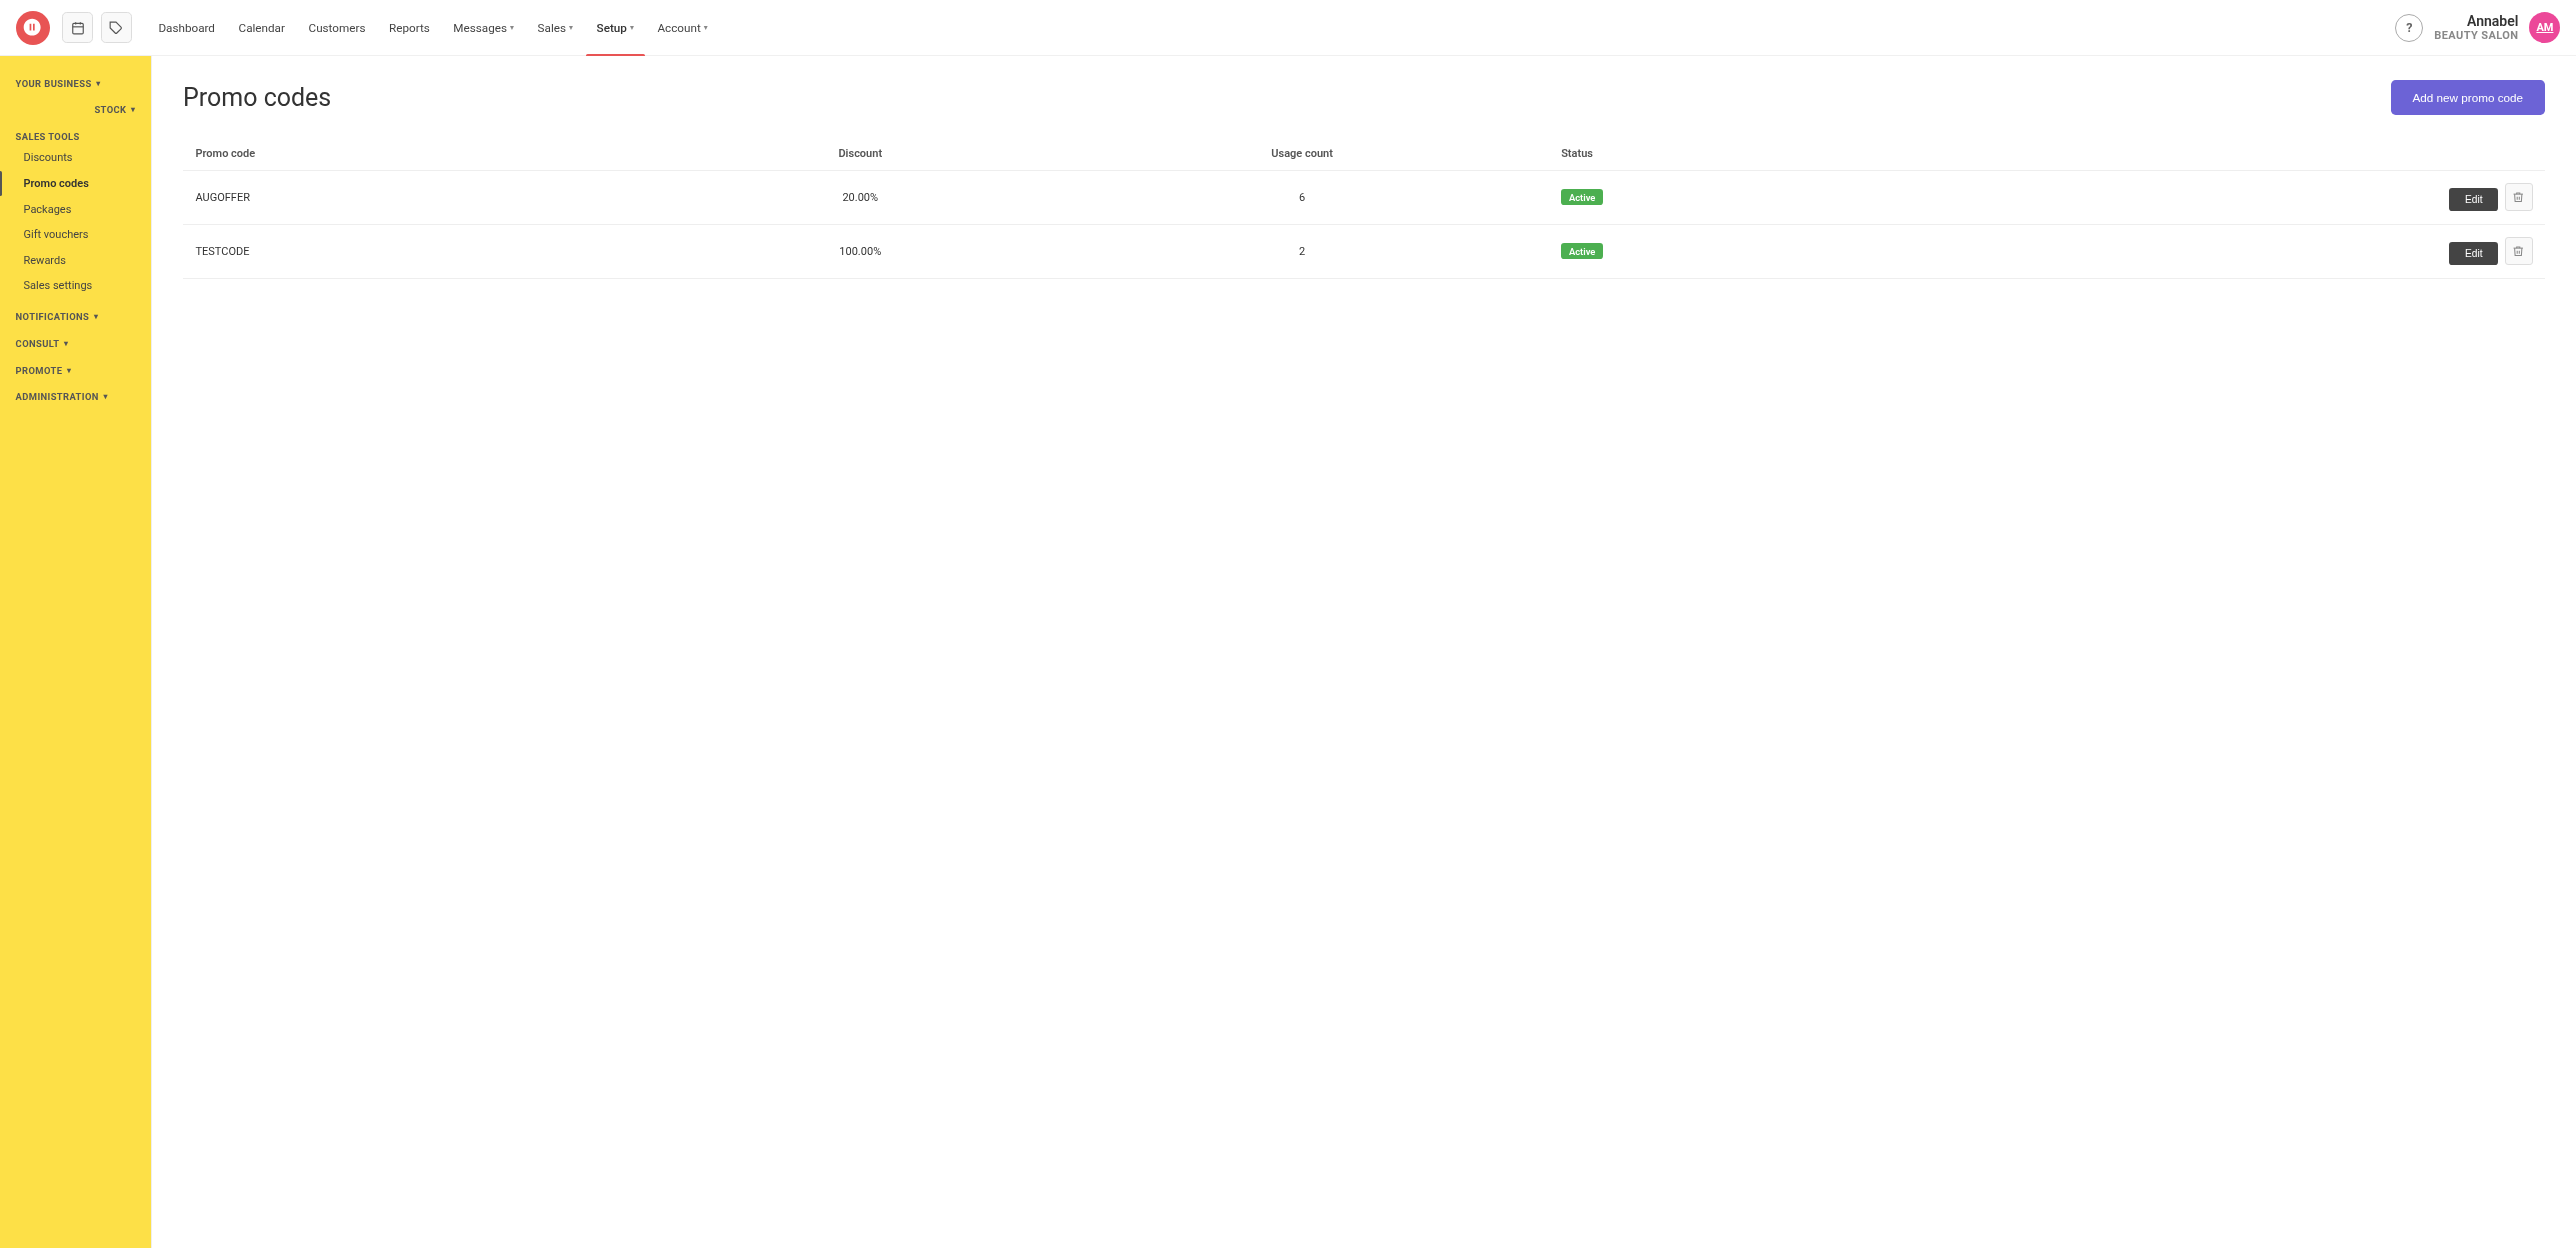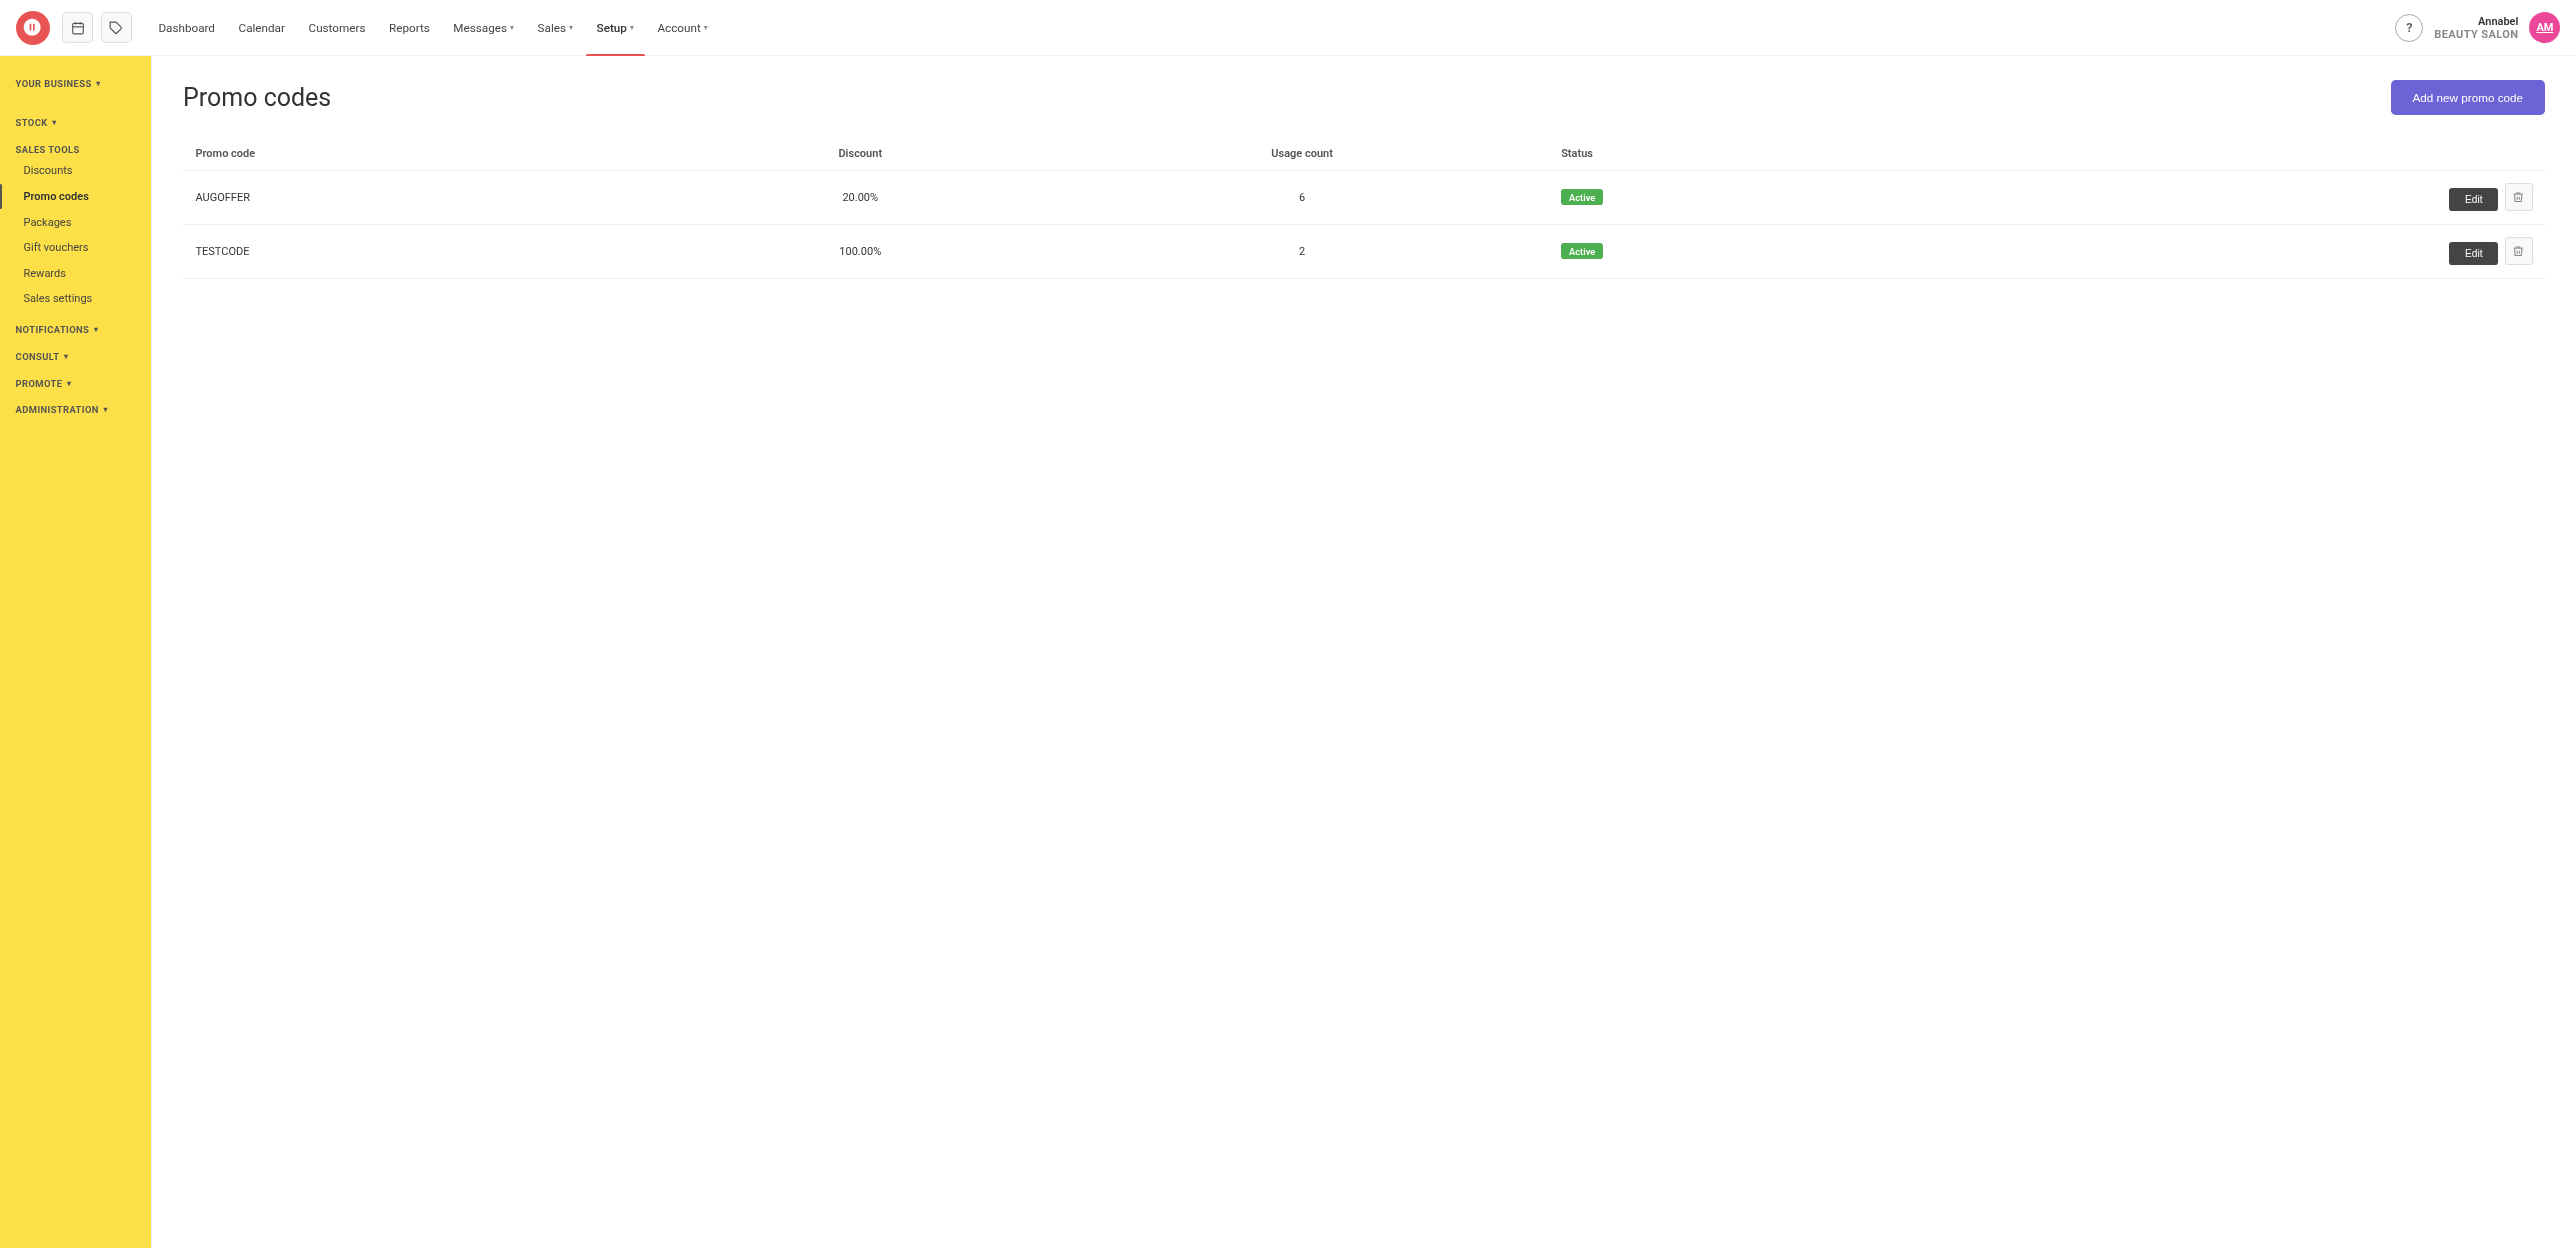--- a/index.html
+++ b/index.html
@@ -84,21 +84,21 @@
       border: 1.6px solid #aaa;
       display: flex;
       align-items: center;
       justify-content: center;
       cursor: pointer;
       color: #666;
       font-size: 12.5px;
       font-weight: bold;
     }
     .user-info { text-align: right; }
-    .user-name { font-size: 11px; font-weight: 600; color: #333; }
+    .user-name { font-size: 14px; font-weight: 600; color: #333; }
     .user-sub { font-size: 11px; color: #888; text-transform: uppercase; letter-spacing: 0.4px; font-weight: bold; }
     .avatar {
       width: 31px;
       height: 31px;
       border-radius: 50%;
       background: #ec4899;
       display: flex;
       align-items: center;
       justify-content: center;
       color: white;
@@ -318,21 +318,21 @@
 
 <div class="main-layout">
 
   <aside class="sidebar">
 
     <div class="sidebar-section">
       <span>YOUR BUSINESS</span>
       <span class="chevron">▾</span>
     </div>
 
-    <div class="sidebar-section" style="margin-top:19px;">
+    <div class="sidebar-section" style="margin-top:6px;justify-content:flex-end;">
       <span>STOCK</span>
       <span class="chevron">▾</span>
     </div>
 
     <div class="sidebar-section" style="margin-top:6.3px;">
       <span>SALES TOOLS</span>
     </div>
     <div class="sidebar-item">
       <span>Discounts</span>
     </div>

